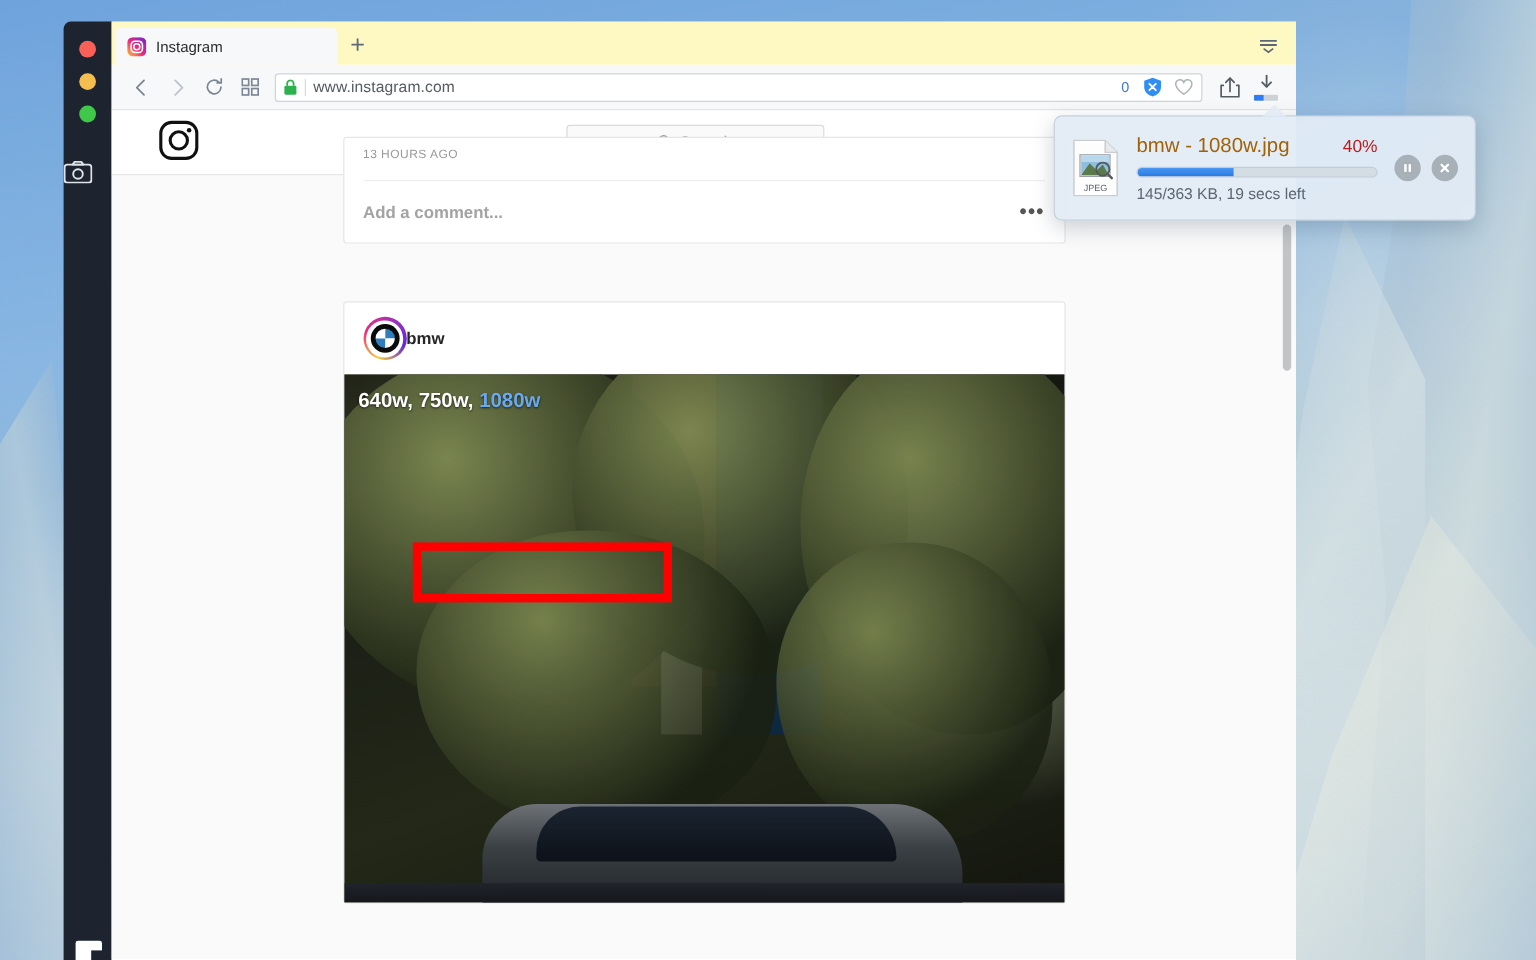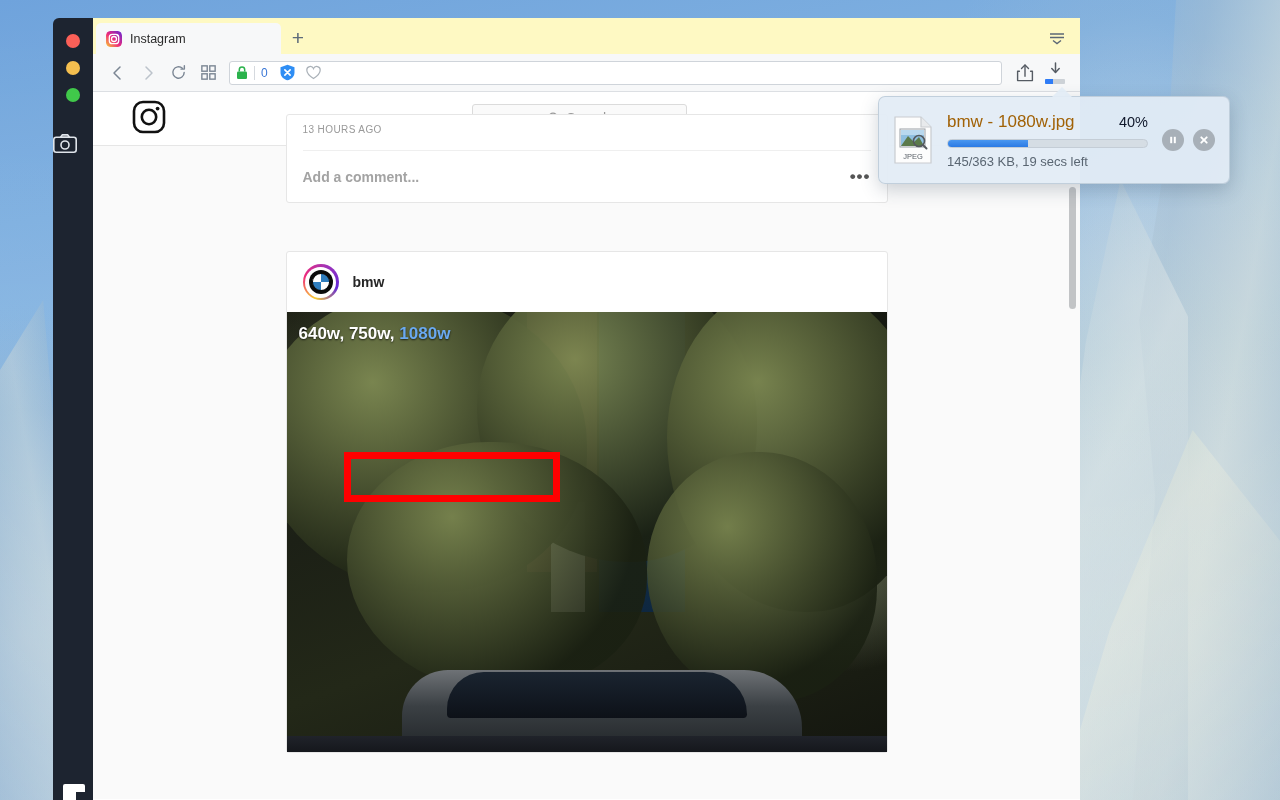--- a/index.html
+++ b/index.html
@@ -156,21 +156,21 @@
     padding: 9px 0 15px; font-size: 10px; color: #999999; letter-spacing: .4px;
   }
   .comment-box {
     border-top: 1px solid #efefef; height: 52px; display: flex;
     align-items: center; justify-content: space-between; font-weight: bold;
   }
   .comment-placeholder { font-size: 14px; color: #a3a3a3; }
   .dots { color: #555; font-size: 17px; letter-spacing: 1px; line-height: 1; }
 
   #card-bmw { margin-top: 48px; }
-  .post-head { height: 60px; display: flex; align-items: center; padding: 0 16px; gap: 14px; }
+  .post-head { height: 60px; display: flex; align-items: center; padding: 0 16px; }
   .avatar-ring {
     width: 36px; height: 36px; border-radius: 50%; flex: 0 0 auto;
     background: conic-gradient(from 200deg, #f9ce34, #ee2a7b, #a134b8, #6228d7, #f9ce34);
     display: flex; align-items: center; justify-content: center;
   }
   .avatar-inner {
     width: 31px; height: 31px; border-radius: 50%; background: #fff;
     display: flex; align-items: center; justify-content: center;
   }
   .post-user { font-size: 14px; font-weight: bold; color: #262626; }
@@ -251,21 +251,21 @@
   }
   #dl-arrow {
     position: absolute; left: 1052px; top: 87px; width: 0; height: 0; z-index: 21;
     border-left: 10px solid transparent; border-right: 10px solid transparent;
     border-bottom: 10px solid rgba(226,236,245,0.93);
   }
   #dl-file-icon { width: 40px; height: 48px; flex: 0 0 auto; }
   #dl-info { flex: 1; }
   #dl-row1 { display: flex; align-items: baseline; justify-content: space-between; }
   #dl-filename { font-size: 17px; color: #a16207; }
-  #dl-percent { font-size: 14.5px; color: #0f172a; }
+  #dl-percent { font-size: 14.5px; color: #b91c1c; }
   #dl-bar-track {
     margin: 7px 0 6px; height: 9px; border-radius: 5px;
     background: #d5dde4; border: 1px solid #c4cdd6; overflow: hidden;
   }
   #dl-bar-fill { height: 100%; background: linear-gradient(180deg, #4a97f0, #2b7ae4); }
   #dl-status { font-size: 13px; color: #5a6672; }
   .dl-ctrl {
     width: 22px; height: 22px; border-radius: 50%; background: #a8b0b8;
     display: flex; align-items: center; justify-content: center; flex: 0 0 auto;
   }
@@ -347,20 +347,21 @@
           <rect x="8.2" y="8.2" width="5" height="5" fill="none" stroke="#7b8694" stroke-width="1.3"></rect>
         </svg>
       </div>
 
       <div id="urlbar">
         <svg id="lock-icon" viewBox="0 0 12 14">
           <rect x="1" y="5.5" width="10" height="7.5" rx="1.2" fill="#2bb24c"></rect>
           <path d="M3.3 5.5 V3.7 a2.7 2.7 0 0 1 5.4 0 V5.5" fill="none" stroke="#2bb24c" stroke-width="1.5"></path>
         </svg>
         <div id="url-divider"></div>
+        <span id="url-text">www.instagram.com</span>
         <span id="block-count">0</span>
         <svg class="ub-icon" viewBox="0 0 18 18">
           <path d="M9 0.8 L16.4 3.4 V9 c0 4.6 -3.6 7.2 -7.4 8.3 C5.2 16.2 1.6 13.6 1.6 9 V3.4 Z" fill="#2f8ef4"></path>
           <path d="M6.2 6.2 L11.8 11.8 M11.8 6.2 L6.2 11.8" stroke="#fff" stroke-width="1.7" stroke-linecap="round"></path>
         </svg>
         <svg class="ub-icon" viewBox="0 0 18 18">
           <path d="M9 15.3 C9 15.3 1.9 11 1.9 6.4 A3.7 3.7 0 0 1 9 4.9 A3.7 3.7 0 0 1 16.1 6.4 C16.1 11 9 15.3 9 15.3 Z" fill="none" stroke="#aab1b8" stroke-width="1.3"></path>
         </svg>
       </div>
 

